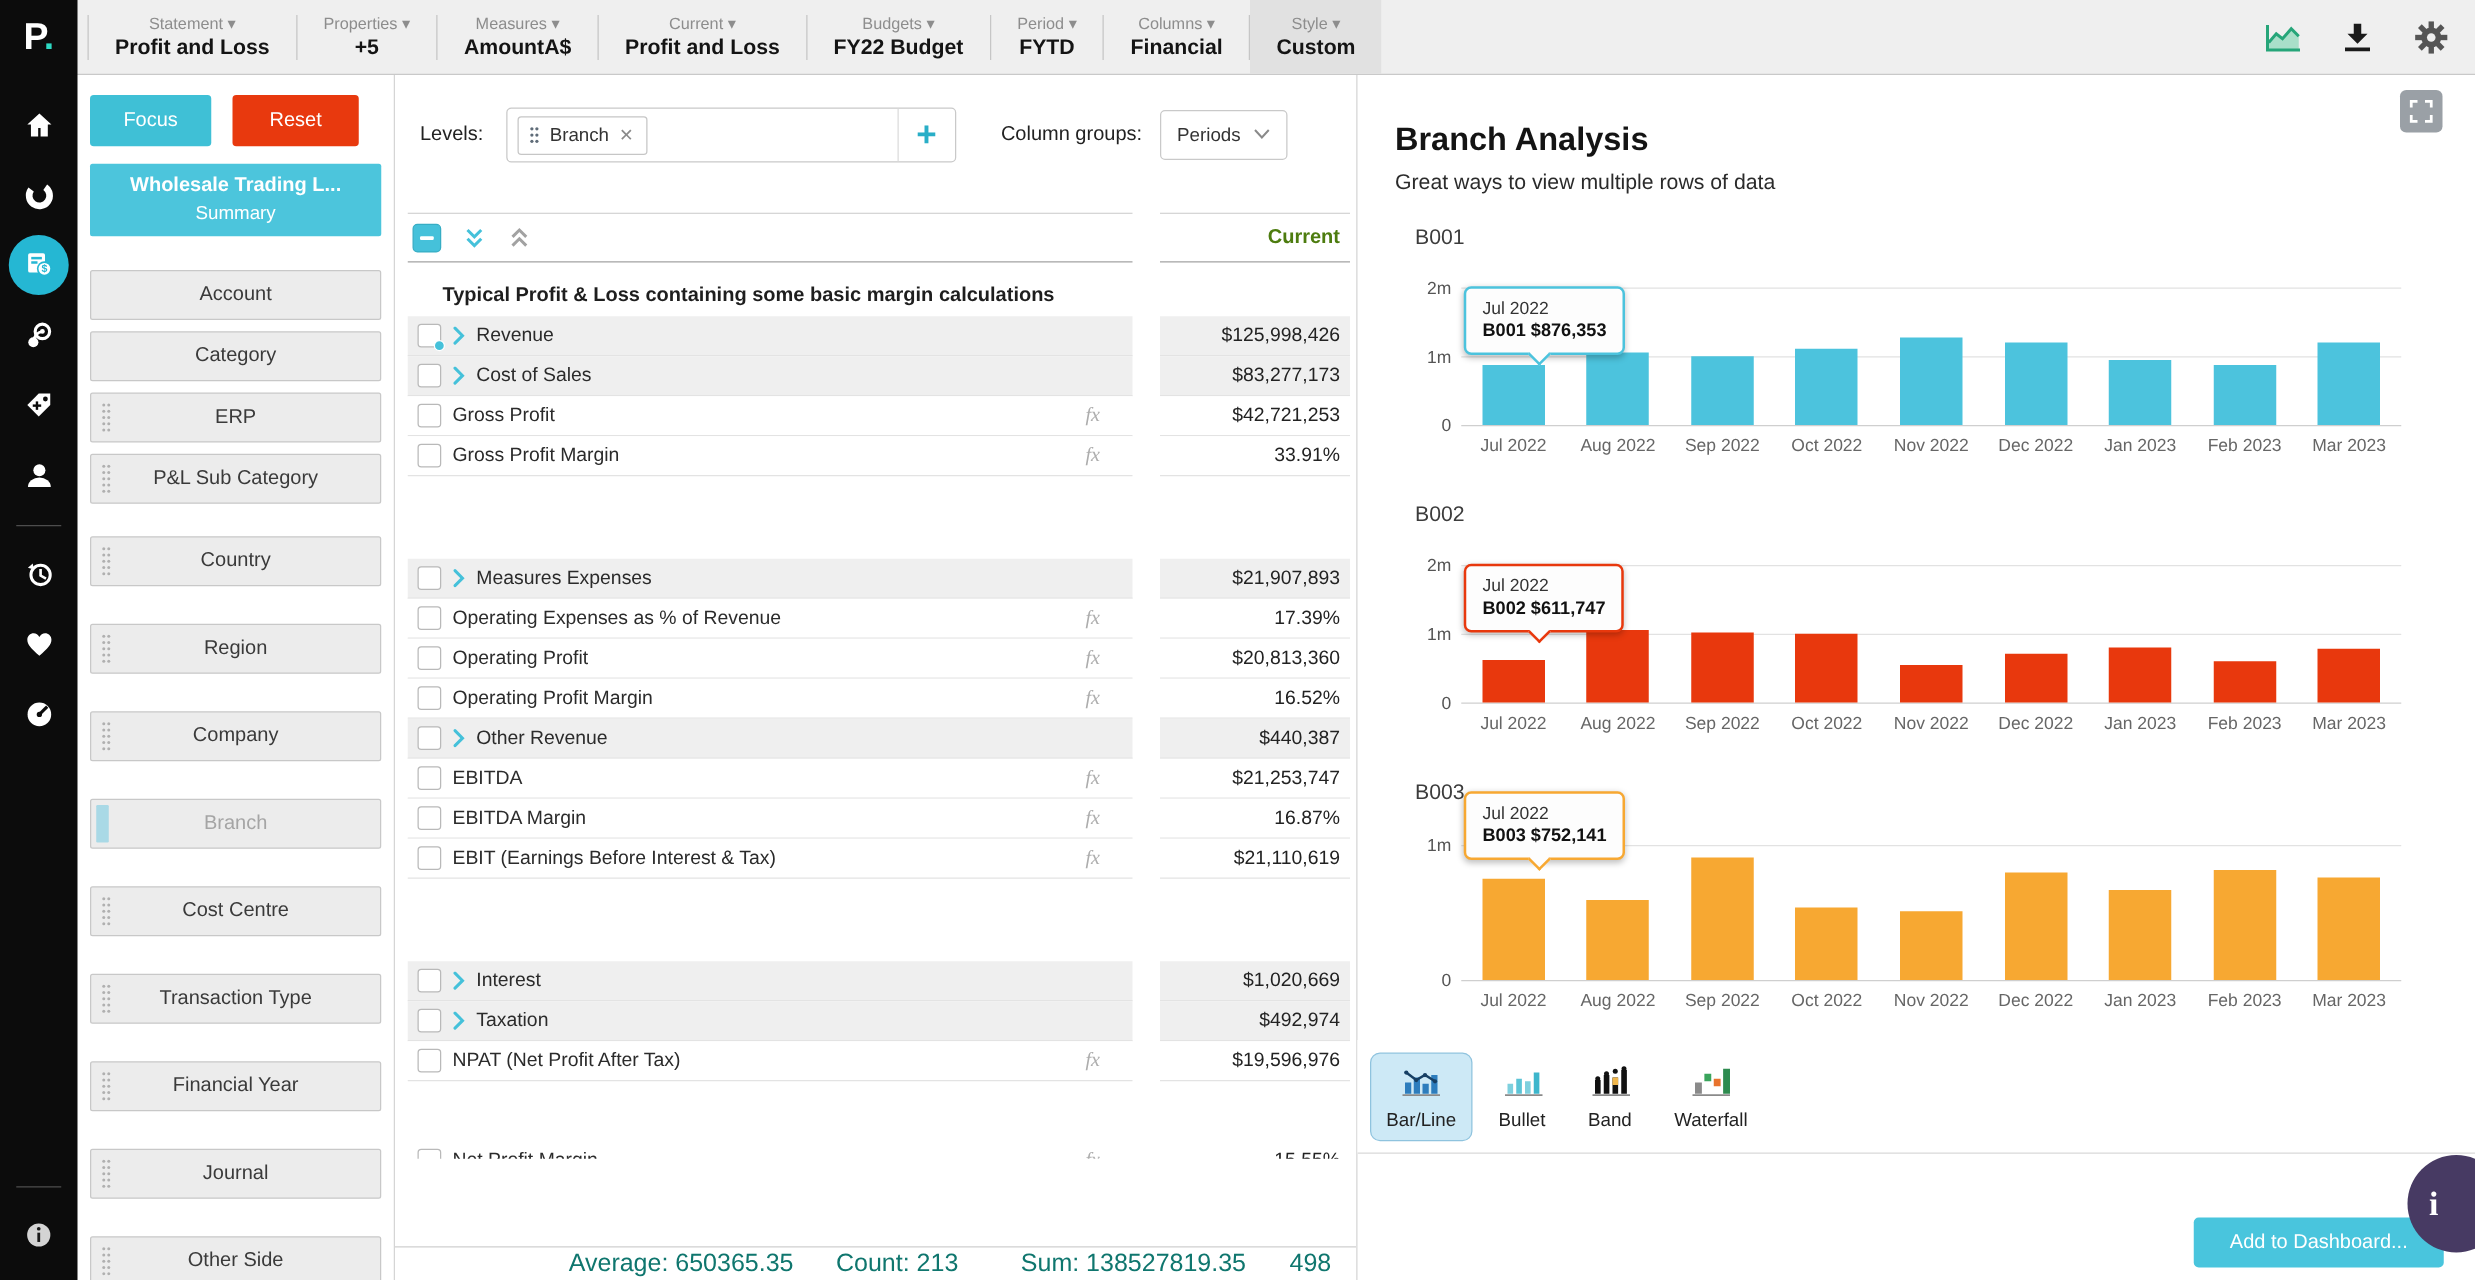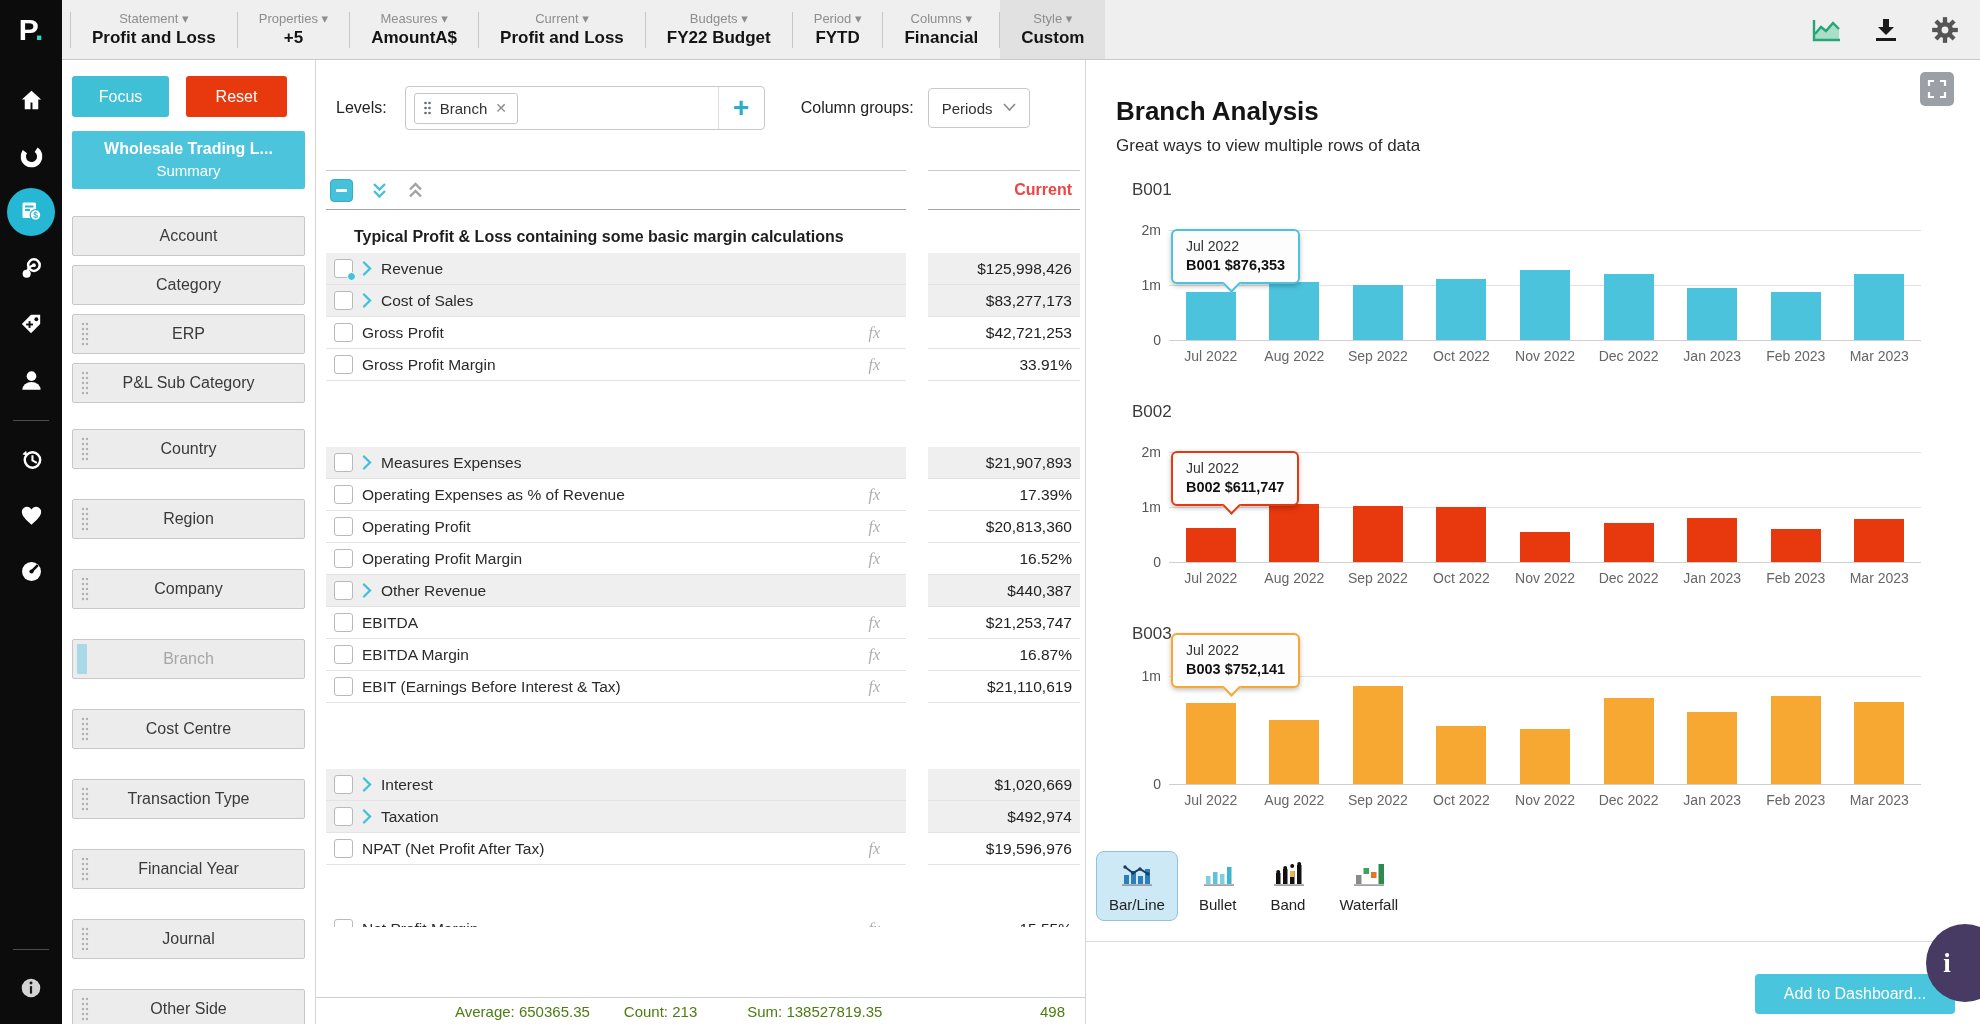--- a/index.html
+++ b/index.html
@@ -52,39 +52,39 @@
   .add-level { position:absolute; right:0; top:0; width:46px; height:100%; border-left:1px solid #dcdcdc; display:flex; align-items:center; justify-content:center; color:#29aec7; font-size:28px; font-weight:bold; cursor:pointer; }
   .colgroups-label { margin-left:36px; font-size:16px; color:#222; }
   .colgroups-select { margin-left:14px; height:40px; border:1px solid #c9c9c9; border-radius:4px; background:#fff; display:flex; align-items:center; padding:0 13px; gap:10px; font-size:15px; color:#333; cursor:pointer; }
   .sel-chev { color:#8a8a8a; font-size:12px; }
 
   
   .table-area { position:absolute; left:326px; top:170px; width:754px; height:826px; overflow:hidden; }
   .t-gap { width:22px; }
   .t-header { display:flex; height:40px; }
   .t-header .hn { width:580px; border-top:1px solid #c9c9c9; border-bottom:1px solid #a3a3a3; display:flex; align-items:center; gap:17px; padding-left:4px; }
-  .t-header .hv { width:152px; margin-left:22px; border-top:1px solid #c9c9c9; border-bottom:1px solid #a3a3a3; display:flex; align-items:center; justify-content:flex-end; padding-right:8px; font-size:16px; font-weight:bold; color:#ef4444; }
+  .t-header .hv { width:152px; margin-left:22px; border-top:1px solid #c9c9c9; border-bottom:1px solid #a3a3a3; display:flex; align-items:center; justify-content:flex-end; padding-right:8px; font-size:16px; font-weight:bold; color:#4d7c0f; }
   .selall { width:23px; height:23px; background:#45c1da; border:1px solid #36adc4; border-radius:4px; position:relative; cursor:pointer; }
   .selall::after { content:""; position:absolute; left:5px; top:9px; width:11px; height:3.5px; background:#fff; border-radius:1px; }
   .hdr-chev { cursor:pointer; display:flex; }
   .t-title { margin-top:11px; height:32px; display:flex; align-items:center; padding-left:28px; font-size:16px; font-weight:bold; color:#1e1e1e; }
   .t-row { display:flex; height:32px;justify-content:center; }
   .t-row .rn { width:580px; display:flex; align-items:center; padding-left:8px; border-bottom:1px solid #e3e3e3; position:relative; background:#fff; }
   .t-row .rv { width:152px; margin-left:22px; display:flex; align-items:center; justify-content:flex-end; padding-right:8px; font-size:15.5px; color:#222; border-bottom:1px solid #e3e3e3; background:#fff; }
   .t-row.shaded .rn, .t-row.shaded .rv { background:#efefef; }
   .cbx { width:19px; height:19px; border:1.5px solid #b9b9b9; border-radius:3px; background:#fff; position:relative; flex:none; cursor:pointer; }
   .cbx .cdot { position:absolute; right:-4px; bottom:-4px; width:9px; height:9px; background:#45c1da; border:1.5px solid #fff; border-radius:50%; }
   .rchev { margin-left:9px; display:flex; flex:none; cursor:pointer; }
   .rname { margin-left:9px; font-size:15.5px; color:#2b2b2b; white-space:nowrap; }
   .fx { position:absolute; right:26px; font-family:"Liberation Serif", serif; font-style:italic; font-size:16px; color:#adadad; }
   .row-gap { height:66px; }
   .row-gap2 { height:48px; }
   .partial-clip { height:14px; overflow:hidden; }
 
-  .status-bar { position:absolute; left:316px; top:997px; width:769px; height:27px; border-top:1px solid #cfcfcf; background:#fff; display:flex; align-items:center; font-size:15px; color:#4d7c0f; }
+  .status-bar { position:absolute; left:316px; top:997px; width:769px; height:27px; border-top:1px solid #cfcfcf; background:#fff; display:flex; align-items:center; font-size:20px; color:#0f766e; }
   .sb-avg { margin-left:139px; } .sb-count { margin-left:34px; } .sb-sum { margin-left:50px; }
   .sb-right { margin-left:auto; padding-right:20px; }
 
   
   .right-panel { position:absolute; left:1085px; top:60px; width:895px; height:964px; background:#fff; border-left:1px solid #d5d5d5; }
   .fullscreen-btn { position:absolute; top:12px; right:26px; width:34px; height:34px; background:#9aa0a6; border-radius:5px; display:flex; align-items:center; justify-content:center; cursor:pointer; }
   .rp-title { margin:36px 0 0 30px; font-size:26px; font-weight:bold; color:#141414; }
   .rp-subtitle { margin:9px 0 0 30px; font-size:17px; color:#2b2b2b; }
   .charts { margin-top:24px; }
   .chart-section { position:relative; margin:0 0 38px 46px; }
@@ -97,21 +97,21 @@
   .bar-cell { flex:1; display:flex; align-items:flex-end; justify-content:center; }
   .bar { width:50px; cursor:pointer; }
   .xlabels { display:flex; width:752px; margin:8px 0 0 37px; }
   .xlabel { flex:1; text-align:center; font-size:14px; color:#666; white-space:nowrap; }
   .tooltip { position:absolute; left:2px; z-index:6; background:#fdfdfd; border-radius:6px; padding:7px 13px 9px; box-shadow:0 2px 5px rgba(0,0,0,.25); border:2px solid #999; min-width:115px; }
   .tt-period { font-size:14px; color:#333; }
   .tt-value { font-size:14.5px; font-weight:bold; color:#111; margin-top:3px; white-space:nowrap; }
   .tt-arrow { position:absolute; bottom:-8px; left:52px; width:13px; height:13px; background:#fdfdfd; transform:rotate(45deg); border-right:2px solid #999; border-bottom:2px solid #999; }
 
   .rp-divider { position:absolute; left:10px; right:0; top:806px; border-top:2px dashed #c9c9c9; }
-  .chart-type-bar { position:absolute; left:0; right:0; top:791px; height:91px; border-bottom:1px solid #d9d9d9; display:flex; align-items:flex-start; padding-left:10px; background:#fff; }
+  .chart-type-bar { position:absolute; left:0; right:0; top:772px; height:91px; border-bottom:1px solid #d9d9d9; display:flex; align-items:center; padding-left:10px; background:#fff; }
   .ct-item { display:flex; flex-direction:column; align-items:center; padding:9px 12px 7px; margin-right:8px; border-radius:8px; border:1px solid transparent; cursor:pointer; }
   .ct-item.selected { background:#cde9f6; border-color:#8fc3de; }
   .ct-label { font-size:15px; color:#222; margin-top:5px; }
   .add-btn { position:absolute; right:25px; bottom:10px; width:200px; height:40px; background:#49c5dd; color:#fff; border-radius:4px; font-size:16px; display:flex; align-items:center; justify-content:center; cursor:pointer; z-index:8; }
   .info-fab { position:absolute; right:-24px; bottom:22px; width:78px; height:78px; border-radius:50%; background:#473a63; color:#fff; font-size:27px; font-weight:bold; font-family:"Liberation Serif", serif; display:flex; align-items:center; justify-content:center; padding-right:36px; cursor:pointer; z-index:9; }
 </style>
 </head>
 <body>
 
 <div class="app">

